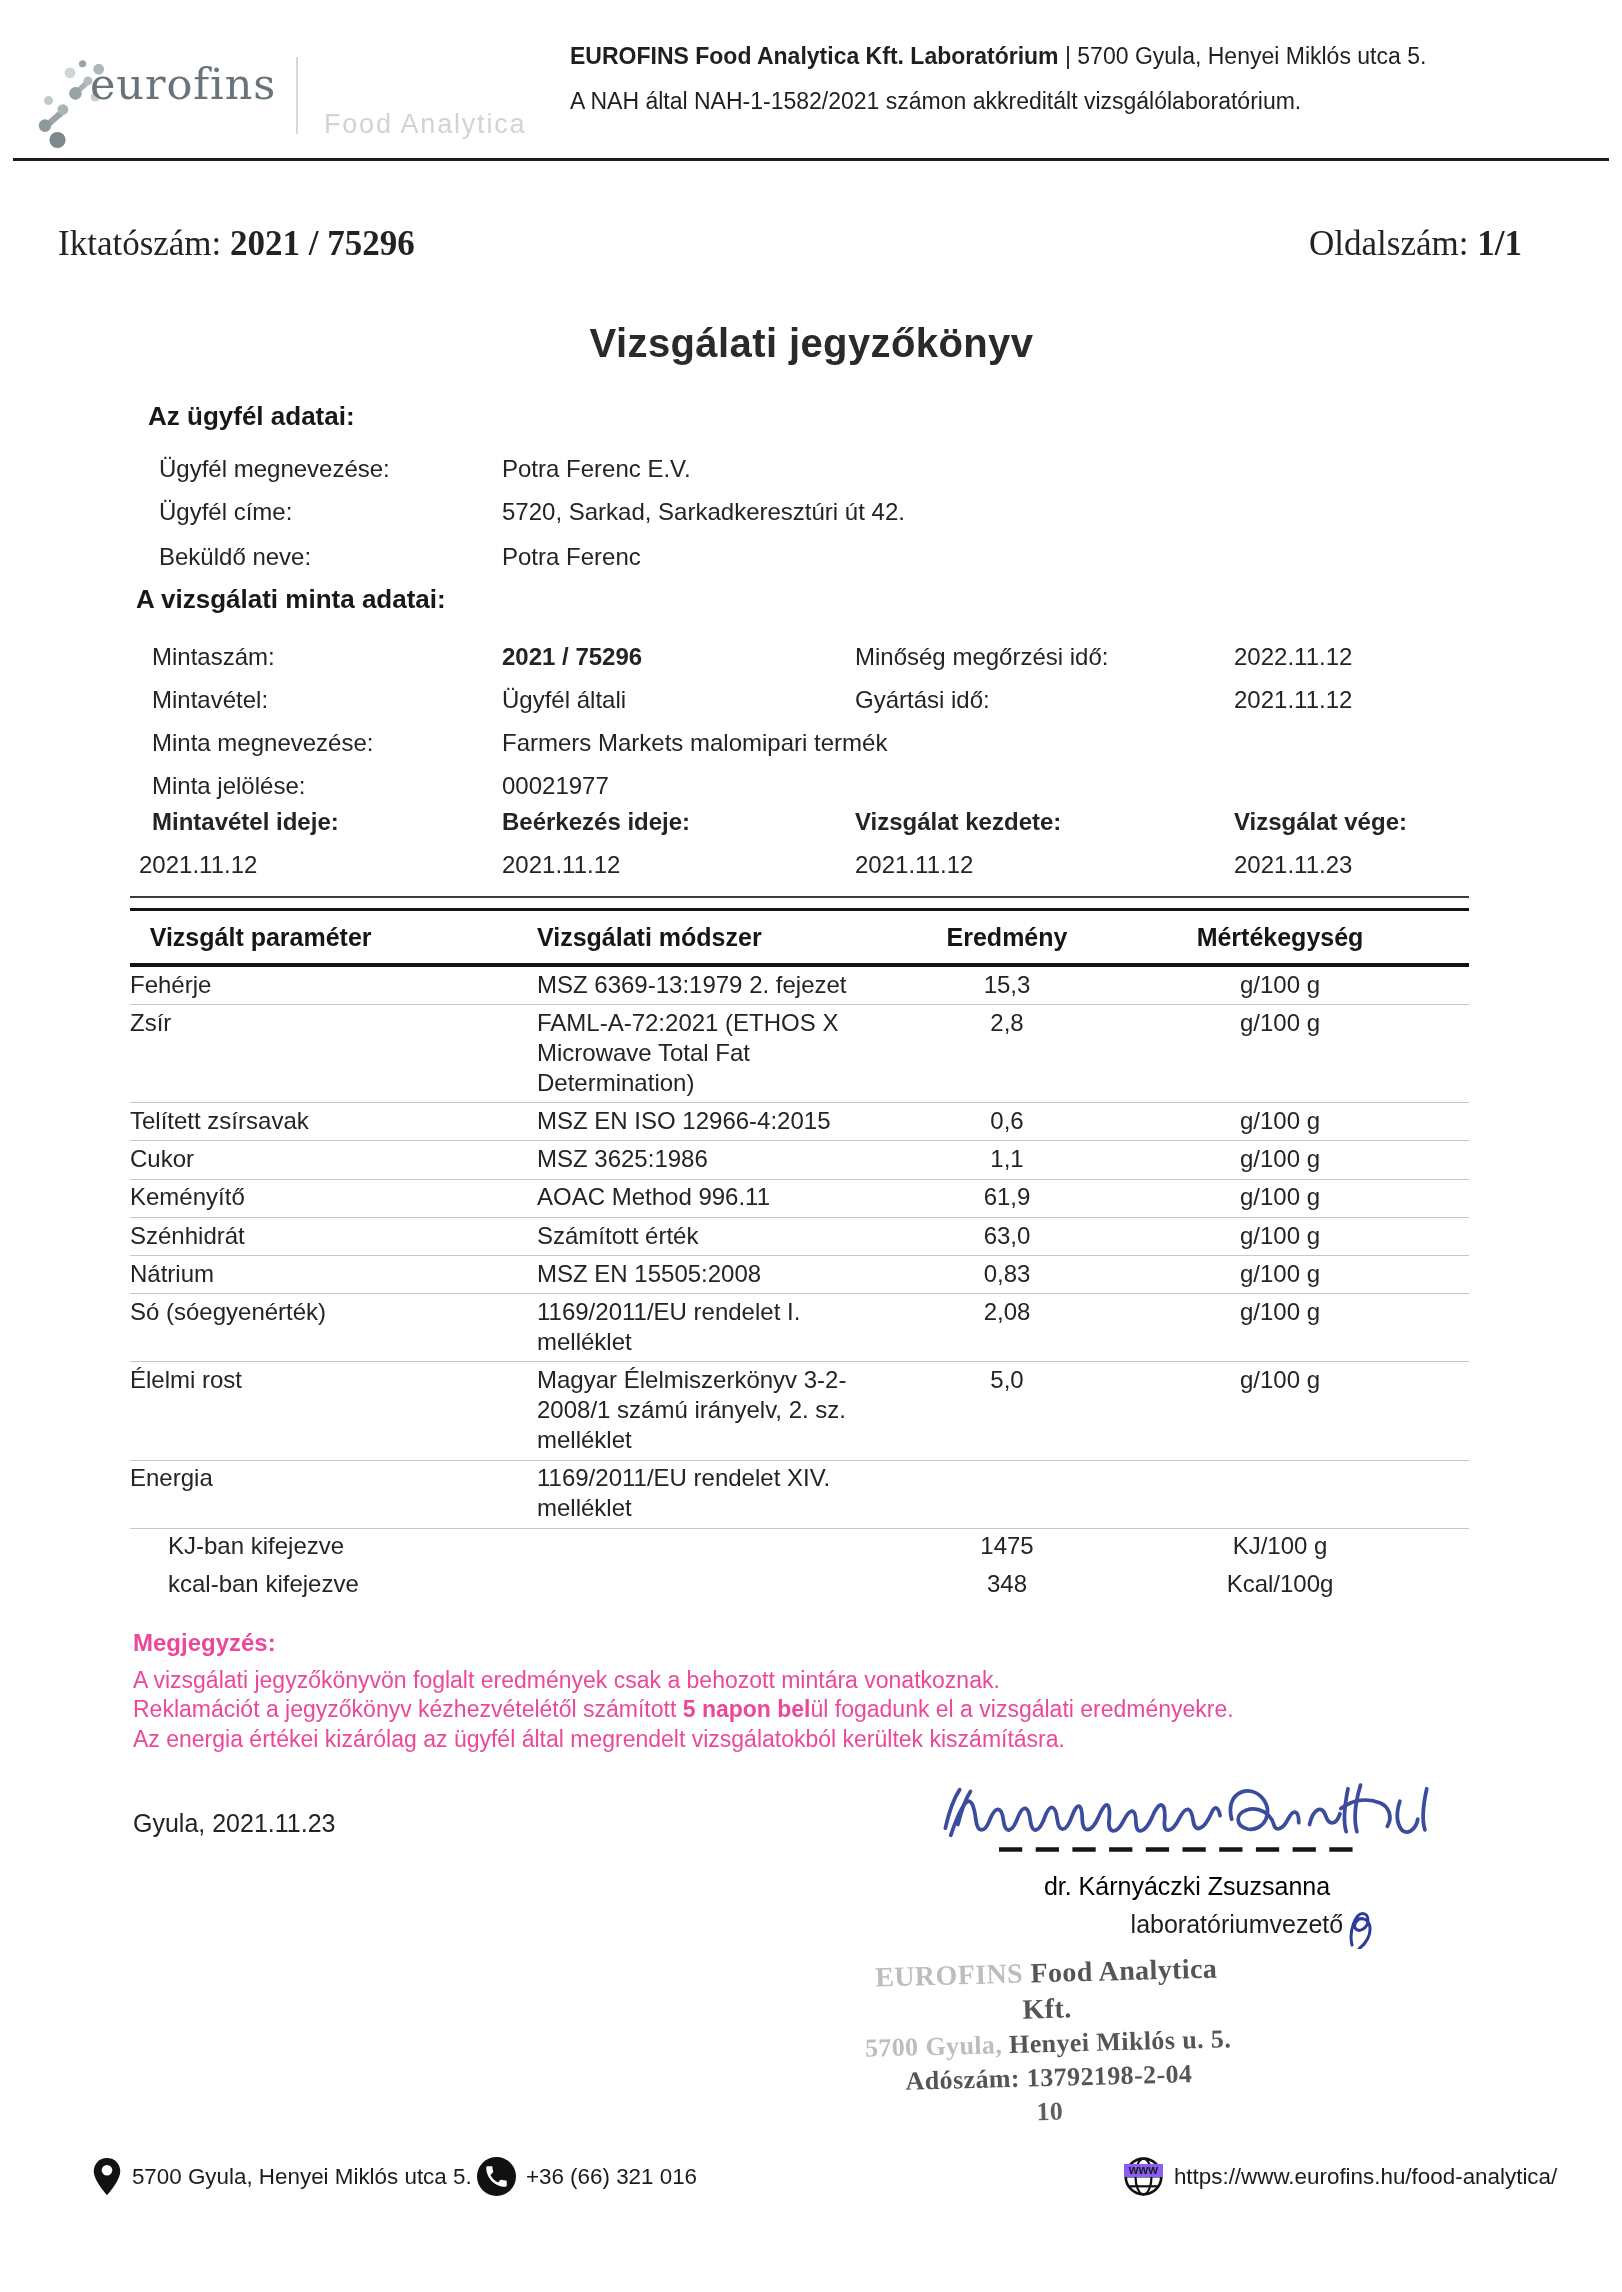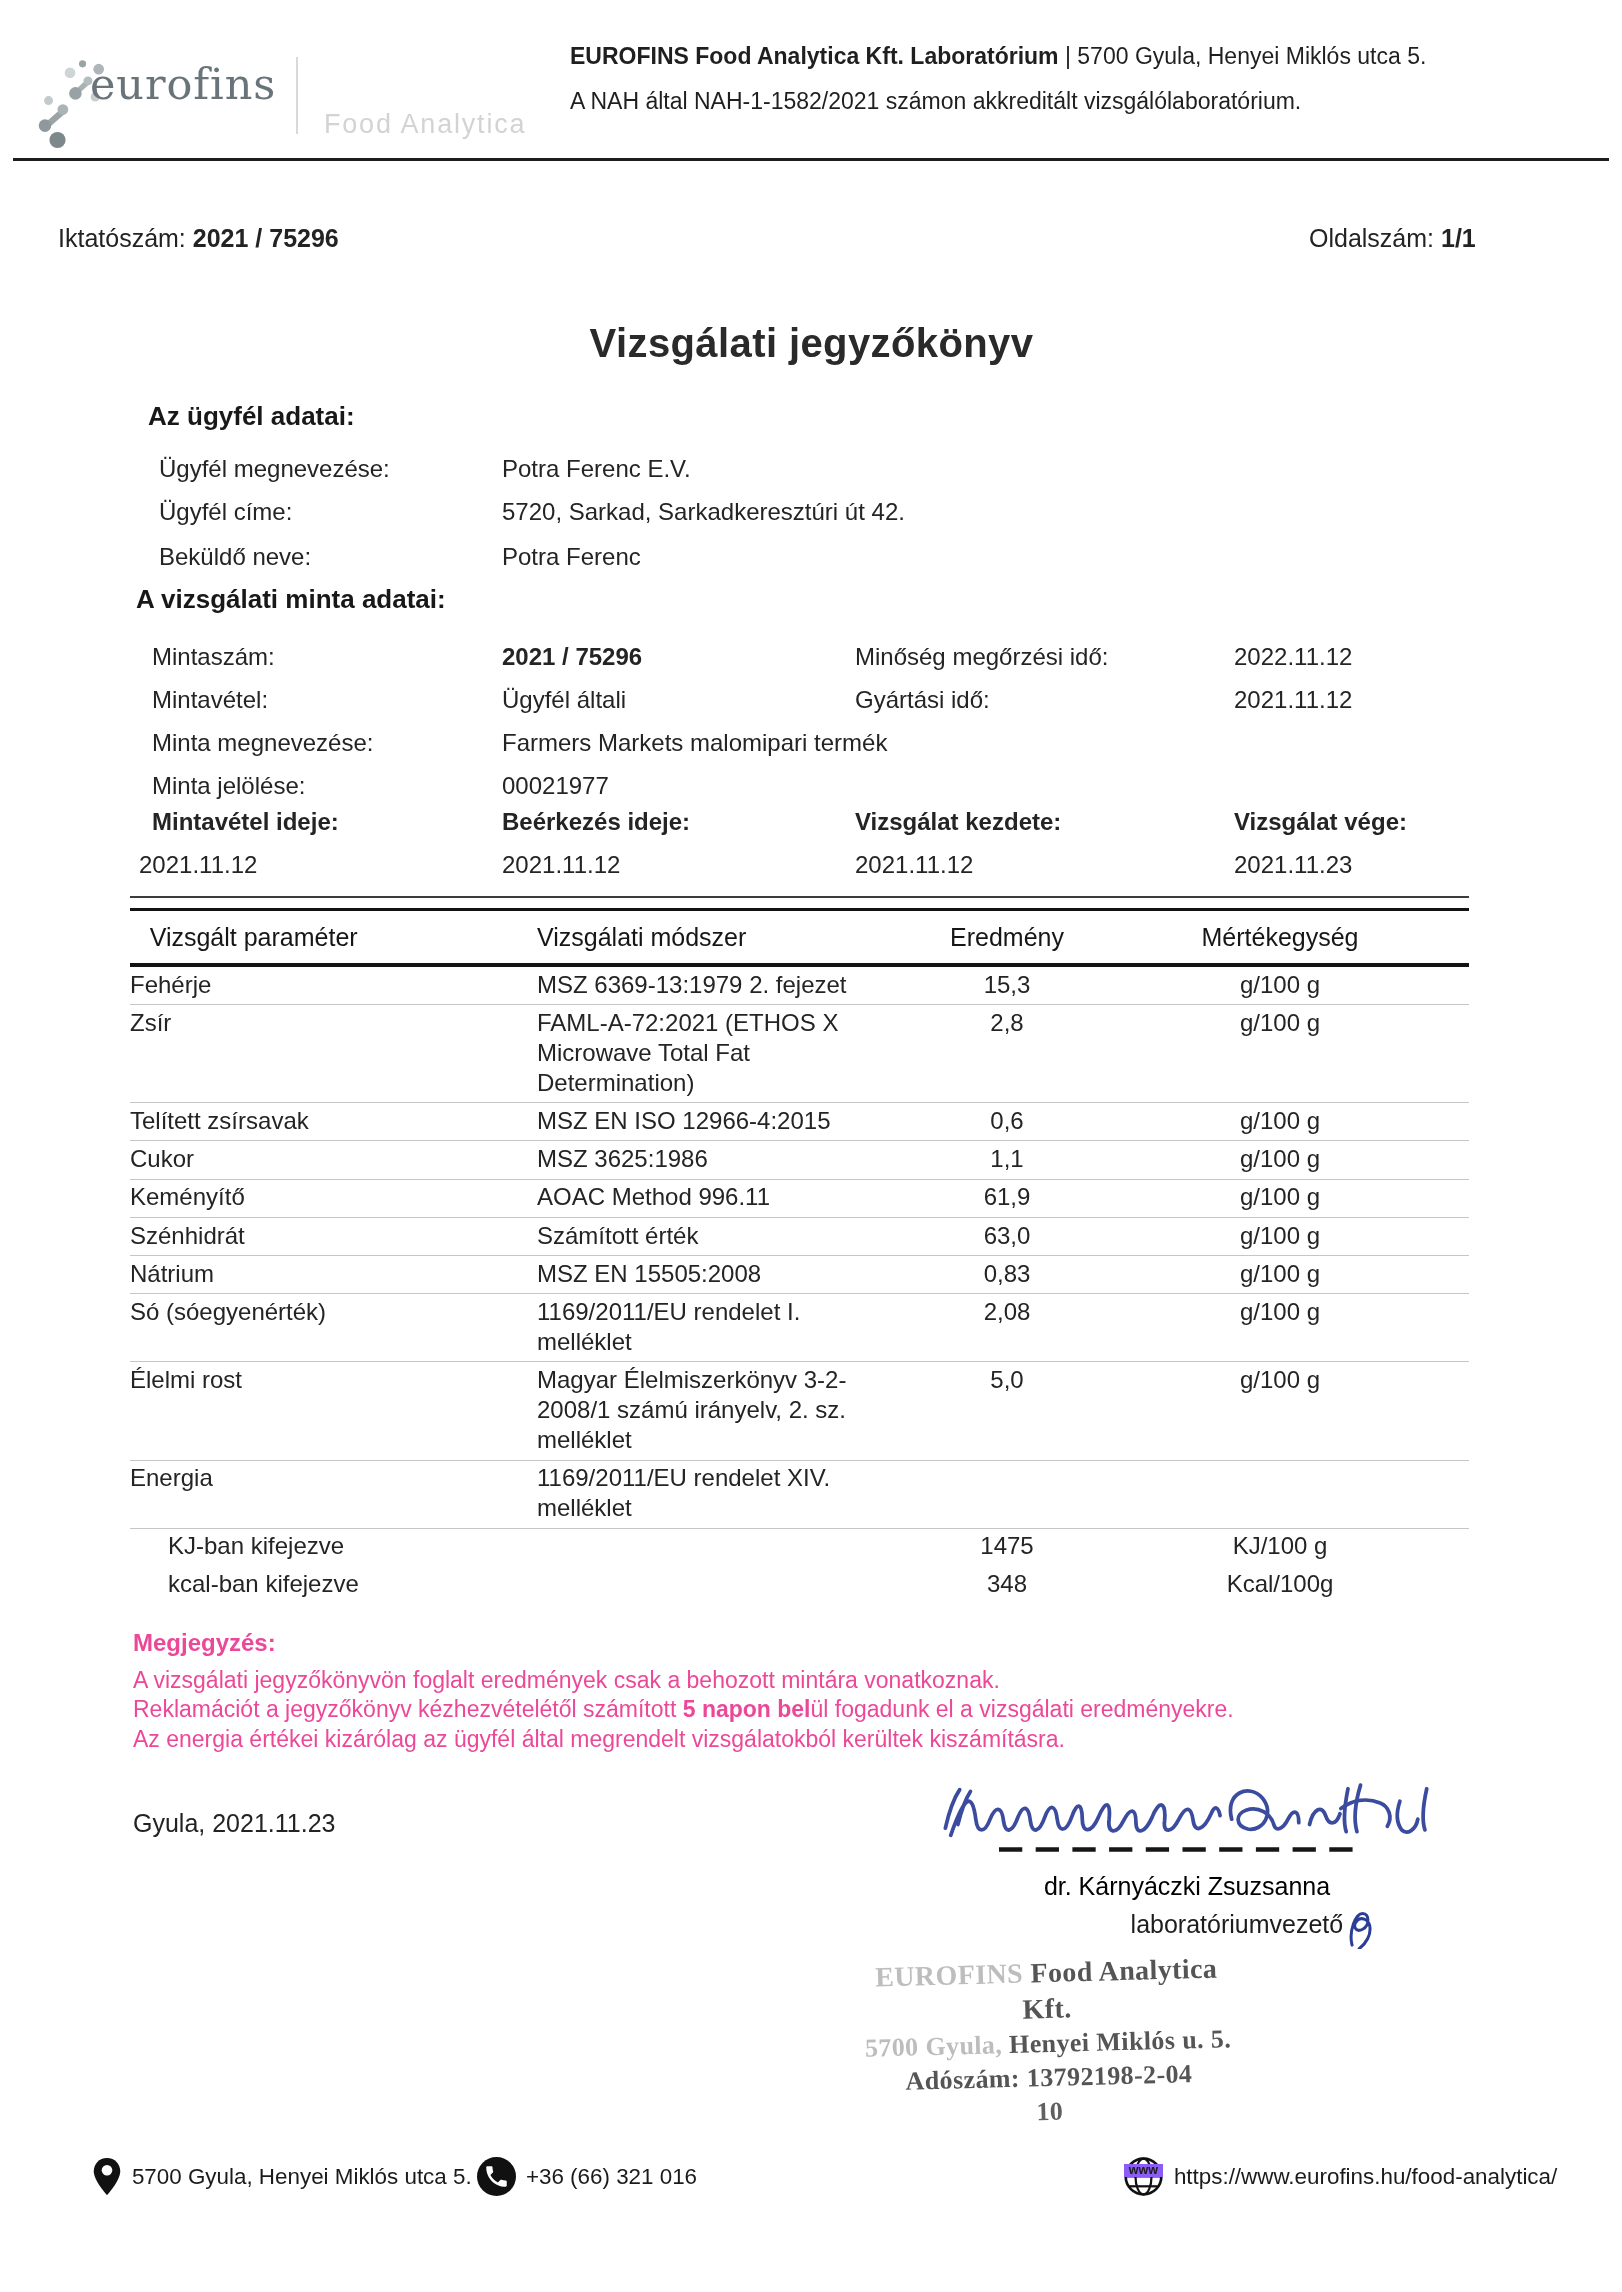--- a/index.html
+++ b/index.html
@@ -6,31 +6,31 @@
   #page{position:relative;width:1623px;height:2293px;background:#ffffff;overflow:hidden;
         font-family:"Liberation Sans",sans-serif;color:#232323;}
   .abs{position:absolute;}
   .b{font-weight:bold;}
   
   .wordmark{font-family:"DejaVu Serif",serif;font-size:43px;color:#69747a;letter-spacing:0.9px;}
   .logo-divider{width:1.8px;height:77px;background:#d9d9d9;}
   .logo-sub{font-size:27px;color:#d3d3d3;letter-spacing:1.8px;}
   .hdr-line{font-size:23px;color:#1f1f1f;}
   .hdr-rule{left:13.4px;top:158px;width:1596px;height:2.7px;background:#1d1d1d;}
-  .meta{font-size:25px;}
+  .meta{font-size:35px;font-family:Liberation Serif, serif;}
   
   .title{left:0;top:321px;width:1623px;text-align:center;font-size:40px;font-weight:bold;color:#2a2a2a;letter-spacing:0.4px;}
   .sect{font-size:26px;font-weight:bold;color:#181818;}
   .lbl{font-size:24px;color:#242424;}
   
   .rtable{position:absolute;left:130px;top:896px;width:1339px;}
   .rule-a{height:1.8px;background:#3c3c3c;}
   .rule-b{height:3.6px;background:#131313;margin-top:9.9px;}
   .rule-c{height:3.6px;background:#131313;}
-  .thead{display:grid;grid-template-columns:407px 385px 170px 376px;align-items:center;height:52px;font-weight:normal;font-size:25px;color:#161616;}
+  .thead{display:grid;grid-template-columns:407px 385px 170px 376px;align-items:center;height:52px;font-weight:bold;font-size:25px;color:#161616;}
   .thead .c1{padding-left:19.7px;}
   .c3,.c4{text-align:center;}
   .trow{display:grid;grid-template-columns:407px 385px 170px 376px;font-size:24px;line-height:30px;padding:2.7px 0 4.5px 0;border-bottom:0.9px solid #c6c6c6;color:#242424;}
   .trow .m{white-space:pre-line;padding-right:36px;}
   .trow.noline{border-bottom:none;}
   .ind{padding-left:38px;}
   
   .notes{position:absolute;left:133px;top:1628px;width:1164px;font-size:23px;line-height:29.6px;color:#ec4899;}
   .notes .nh{font-size:24px;font-weight:bold;margin-bottom:8px;}
   .placedate{left:133px;top:1809px;font-size:25px;}

